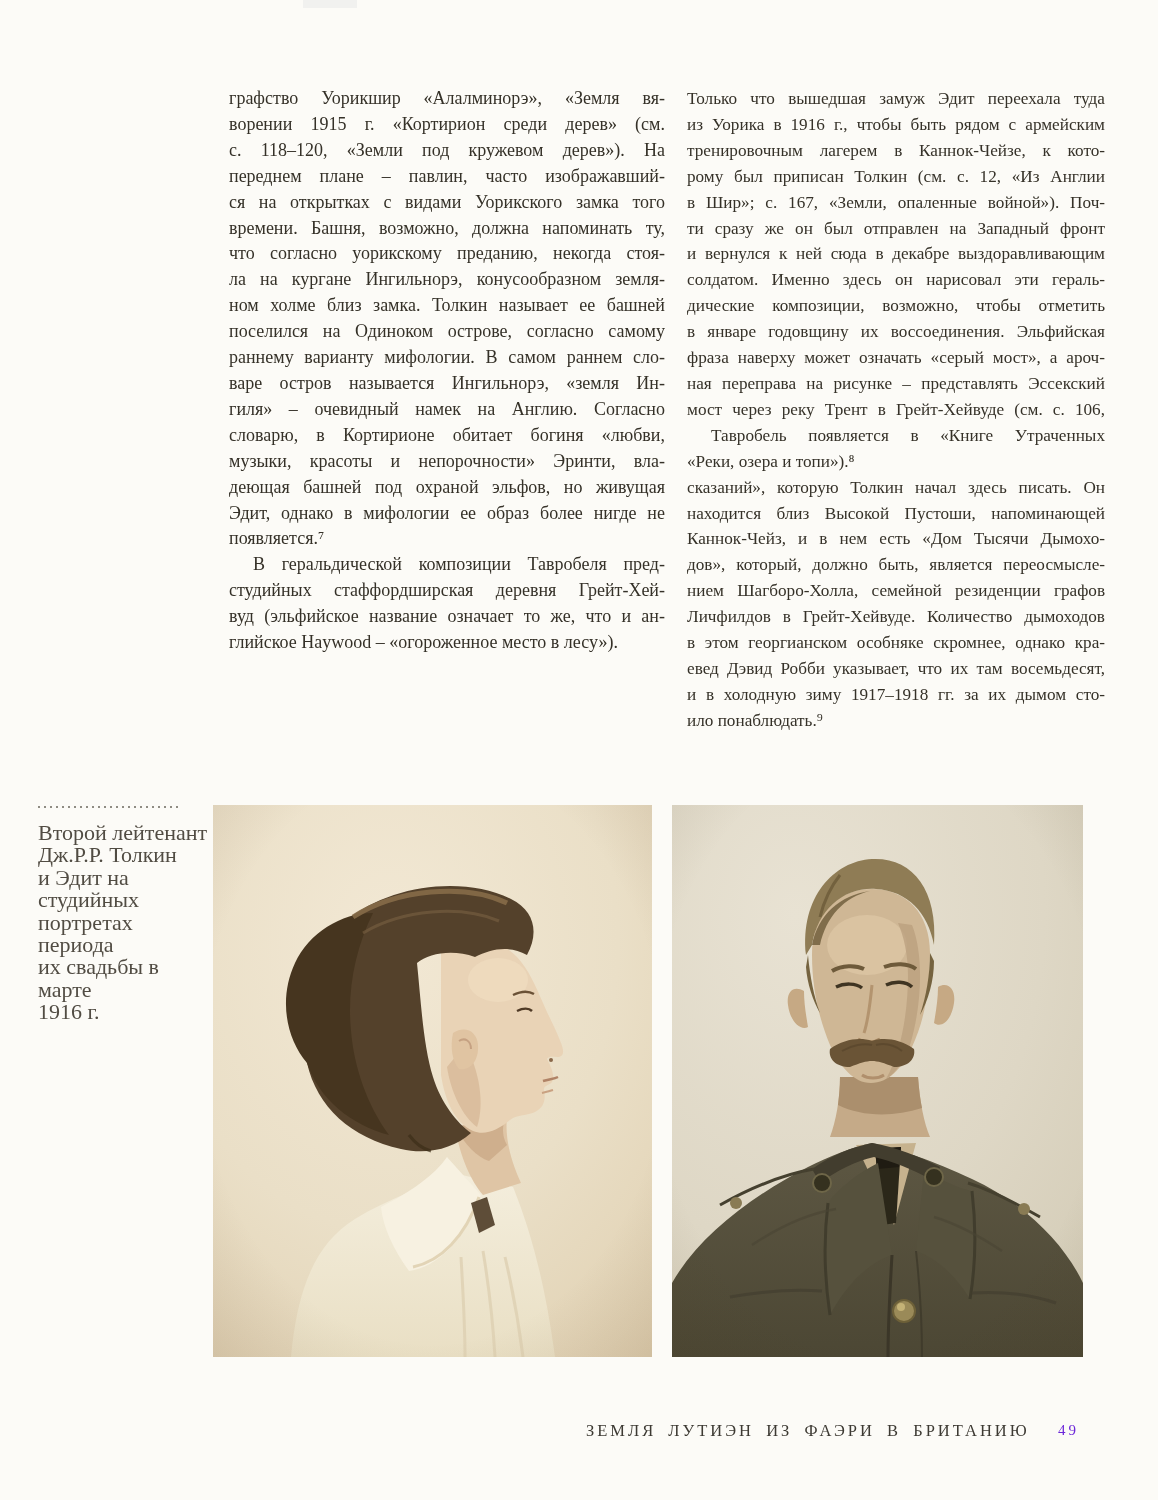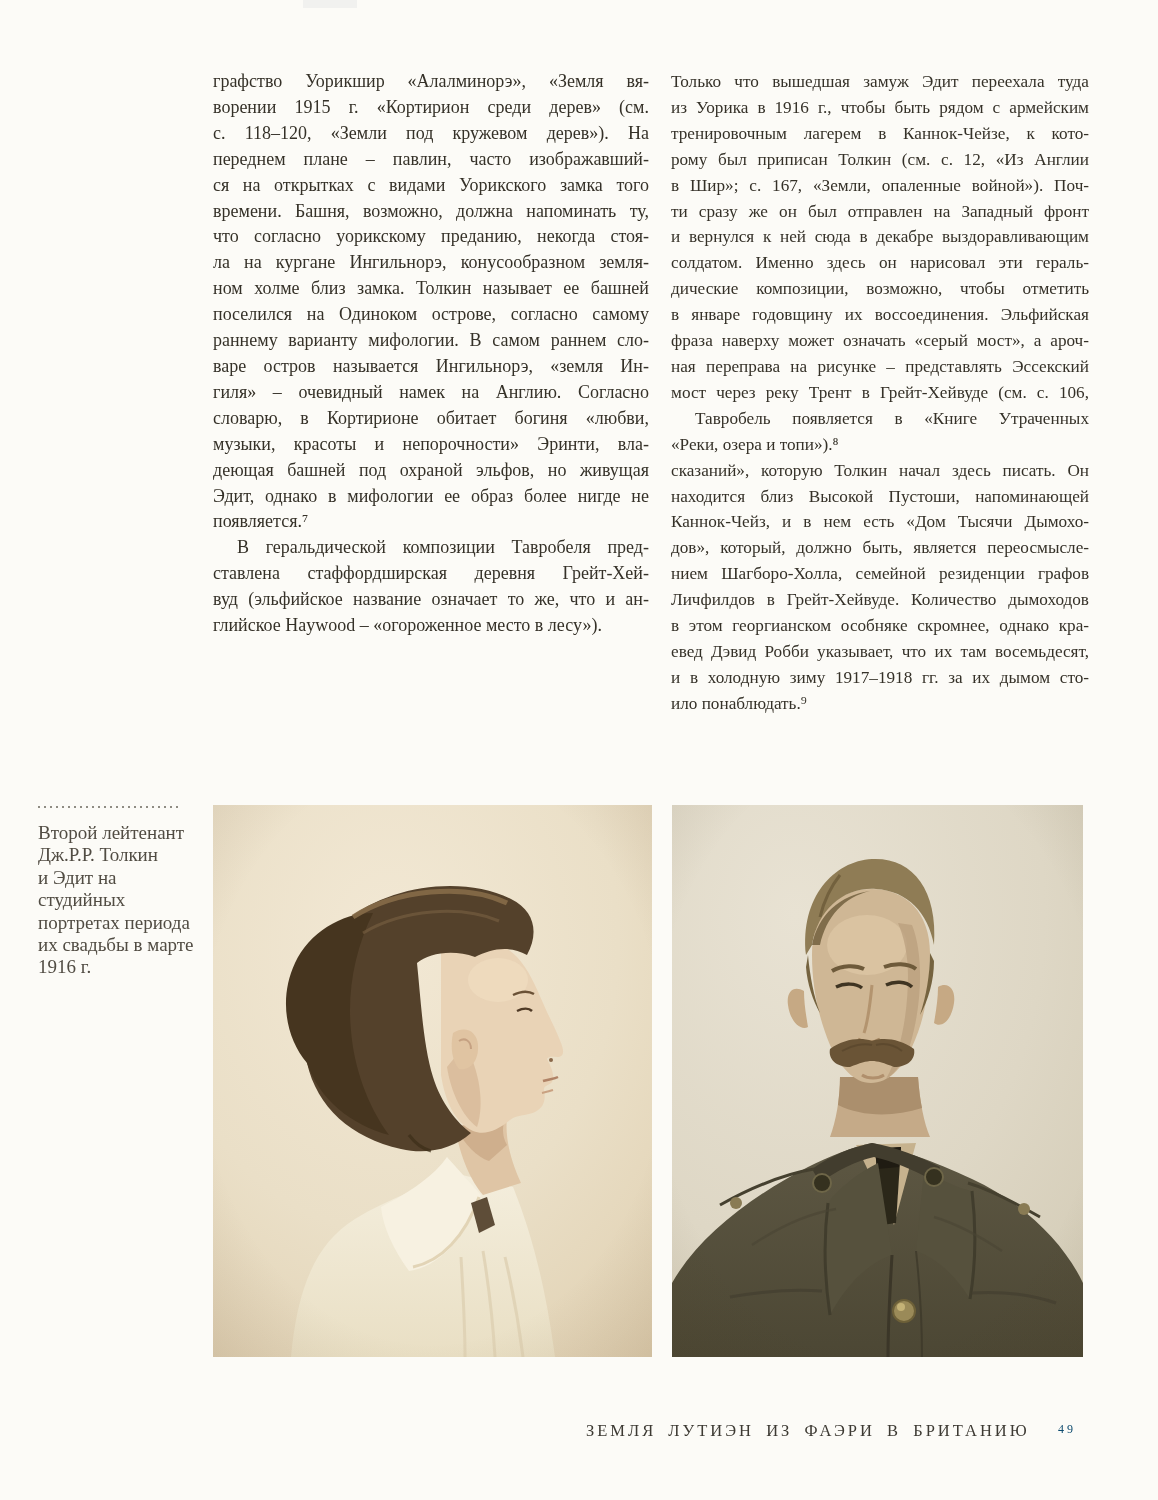--- a/index.html
+++ b/index.html
@@ -3,37 +3,37 @@
 <meta charset="utf-8">
 <style>
   html,body{margin:0;padding:0;background:#ffffff;}
   .page{
     position:relative;width:1158px;height:1500px;overflow:hidden;
     background:#fcfbf7;
     font-family:"Liberation Serif","DejaVu Serif",serif;
     color:#353128;
   }
   .scan-strip{position:absolute;left:303px;top:0;width:54px;height:8px;background:#f1f1ef;}
-  .col{position:absolute;top:69px;}
+  .col{position:absolute;top:86px;margin-left:16px;}
   .col-left{left:213px;width:436px;font-size:18px;}
   .col-right{left:671px;width:418px;font-size:17.2px;}
   .line{line-height:25.9px;text-align:justify;text-align-last:justify;}
   .line.last{text-align-last:left;}
   .line.ind{text-indent:24px;}
   .it{}
-  .caption{position:absolute;left:38px;top:822px;width:170px;font-size:19px;color:#514c43;}
+  .caption{position:absolute;left:38px;top:822px;width:170px;font-size:22px;color:#514c43;}
   .cap-line{line-height:22.4px;text-align:left;text-align-last:left;}
   .dotted-rule{position:absolute;left:38px;top:806px;width:142px;height:2px;
     background:repeating-linear-gradient(to right,#8f8c83 0 2px,transparent 2px 6px);}
   .photo{position:absolute;top:805px;box-shadow:inset 0 0 40px rgba(100,75,40,0.08);}
   .photo-left{left:213px;width:439px;height:552px;}
   .photo-right{left:672px;width:411px;height:552px;}
   .photo svg{display:block;}
   .footer-title{position:absolute;left:570px;top:1421px;font-size:16.5px;letter-spacing:3px;word-spacing:5px;color:#3d3a33;margin-left:16px;}
-  .page-num{position:absolute;left:1058px;top:1422px;font-size:12px;letter-spacing:3px;color:#0c4a6e;font-family:Liberation Serif, serif;}
+  .page-num{position:absolute;left:1058px;top:1422px;font-size:15px;letter-spacing:3px;color:#6d28d9;font-family:Liberation Serif, serif;}
 </style>
 </head>
 <body>
 
 <div class="page">
 
   <div class="scan-strip"></div>
 
   <div class="col col-left" id="col-left">
       <div class="line"><span>графство Уорикшир «Алалминорэ», «Земля вя-</span></div>
@@ -48,21 +48,21 @@
       <div class="line"><span>поселился на Одиноком острове, согласно самому</span></div>
       <div class="line"><span>раннему варианту мифологии. В самом раннем сло-</span></div>
       <div class="line"><span>варе остров называется Ингильнорэ, «земля Ин-</span></div>
       <div class="line"><span>гиля» – очевидный намек на Англию. Согласно</span></div>
       <div class="line"><span>словарю, в Кортирионе обитает богиня «любви,</span></div>
       <div class="line"><span>музыки, красоты и непорочности» Эринти, вла-</span></div>
       <div class="line"><span>деющая башней под охраной эльфов, но живущая</span></div>
       <div class="line"><span>Эдит, однако в мифологии ее образ более нигде не</span></div>
       <div class="line last"><span>появляется.⁷</span></div>
       <div class="line ind"><span>В геральдической композиции Тавробеля пред-</span></div>
-      <div class="line"><span>ставлена стаффордширская деревня Грейт-Хей-</span></div>
+      <div class="line"><span>студийных стаффордширская деревня Грейт-Хей-</span></div>
       <div class="line"><span>вуд (эльфийское название означает то же, что и ан-</span></div>
       <div class="line last"><span>глийское </span><span class="it">Haywood</span><span> – «огороженное место в лесу»).</span></div>
     </div>
   <div class="col col-right" id="col-right">
       <div class="line"><span>Только что вышедшая замуж Эдит переехала туда</span></div>
       <div class="line"><span>из Уорика в 1916 г., чтобы быть рядом с армейским</span></div>
       <div class="line"><span>тренировочным лагерем в Каннок-Чейзе, к кото-</span></div>
       <div class="line"><span>рому был приписан Толкин (см. с. </span><span class="it">12</span><span>, «Из Англии</span></div>
       <div class="line"><span>в Шир»; с. 167, «Земли, опаленные войной»). Поч-</span></div>
       <div class="line"><span>ти сразу же он был отправлен на Западный фронт</span></div>

